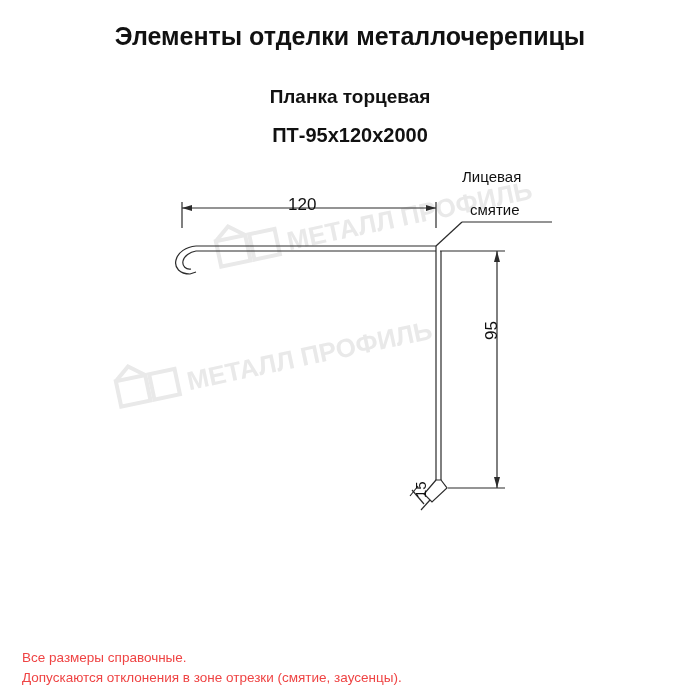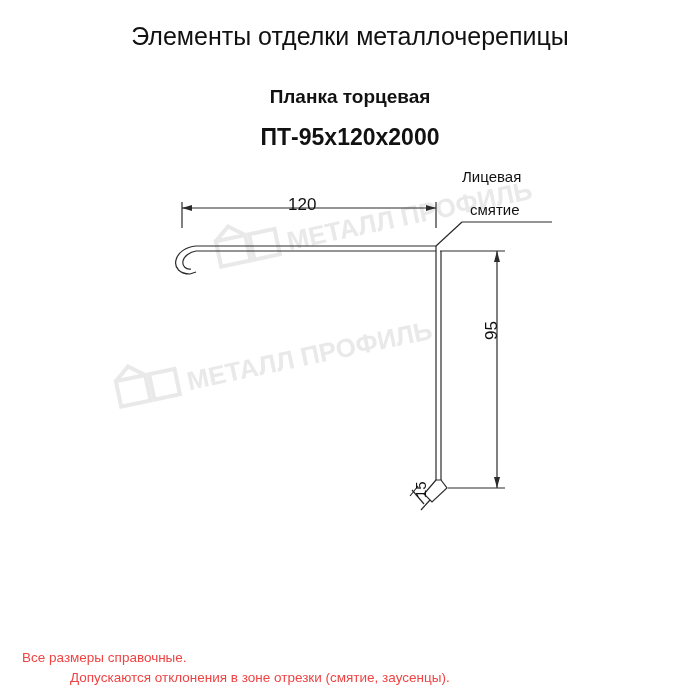--- a/index.html
+++ b/index.html
@@ -19,41 +19,41 @@
     position: absolute;
     inset: 0;
   }
   .title {
     position: absolute;
     top: 22px;
     left: 0;
     width: 700px;
     text-align: center;
     font-size: 25px;
-    font-weight: normal;
+    font-weight: bold;
     letter-spacing: 0px;
     color: #111;
   }
   .subtitle {
     position: absolute;
     top: 86px;
     left: 0;
     width: 700px;
     text-align: center;
     font-size: 19px;
     font-weight: bold;
     color: #111;
   }
   .code {
     position: absolute;
     top: 124px;
     left: 0;
     width: 700px;
     text-align: center;
-    font-size: 23px;
+    font-size: 20px;
     font-weight: bold;
     color: #111;
   }
   .drawing {
     position: absolute;
     top: 150px;
     left: 0;
     width: 700px;
     height: 420px;
   }
@@ -66,21 +66,21 @@
     pointer-events: none;
   }
   .footnote {
     position: absolute;
     left: 22px;
     font-size: 13.5px;
     color: #ef4444;
     white-space: nowrap;
   }
   .footnote.l1 { top: 650px; }
-  .footnote.l2 { top: 670px; margin-left: 48px; }
+  .footnote.l2 { top: 670px; }
   .lbl {
     position: absolute;
     font-size: 17px;
     color: #111;
   }
   .lbl-120 { left: 288px; top: 195px; text-align: right; }
   .lbl-95  { left: 482px; top: 340px; transform: rotate(-90deg); transform-origin: left top; }
   .lbl-15  { left: 412px; top: 498px; transform: rotate(-90deg); transform-origin: left top; font-size: 15px; }
   .lbl-face1 { left: 462px; top: 168px; font-size: 15px; }
   .lbl-face2 { left: 470px; top: 201px; font-size: 15px; }

